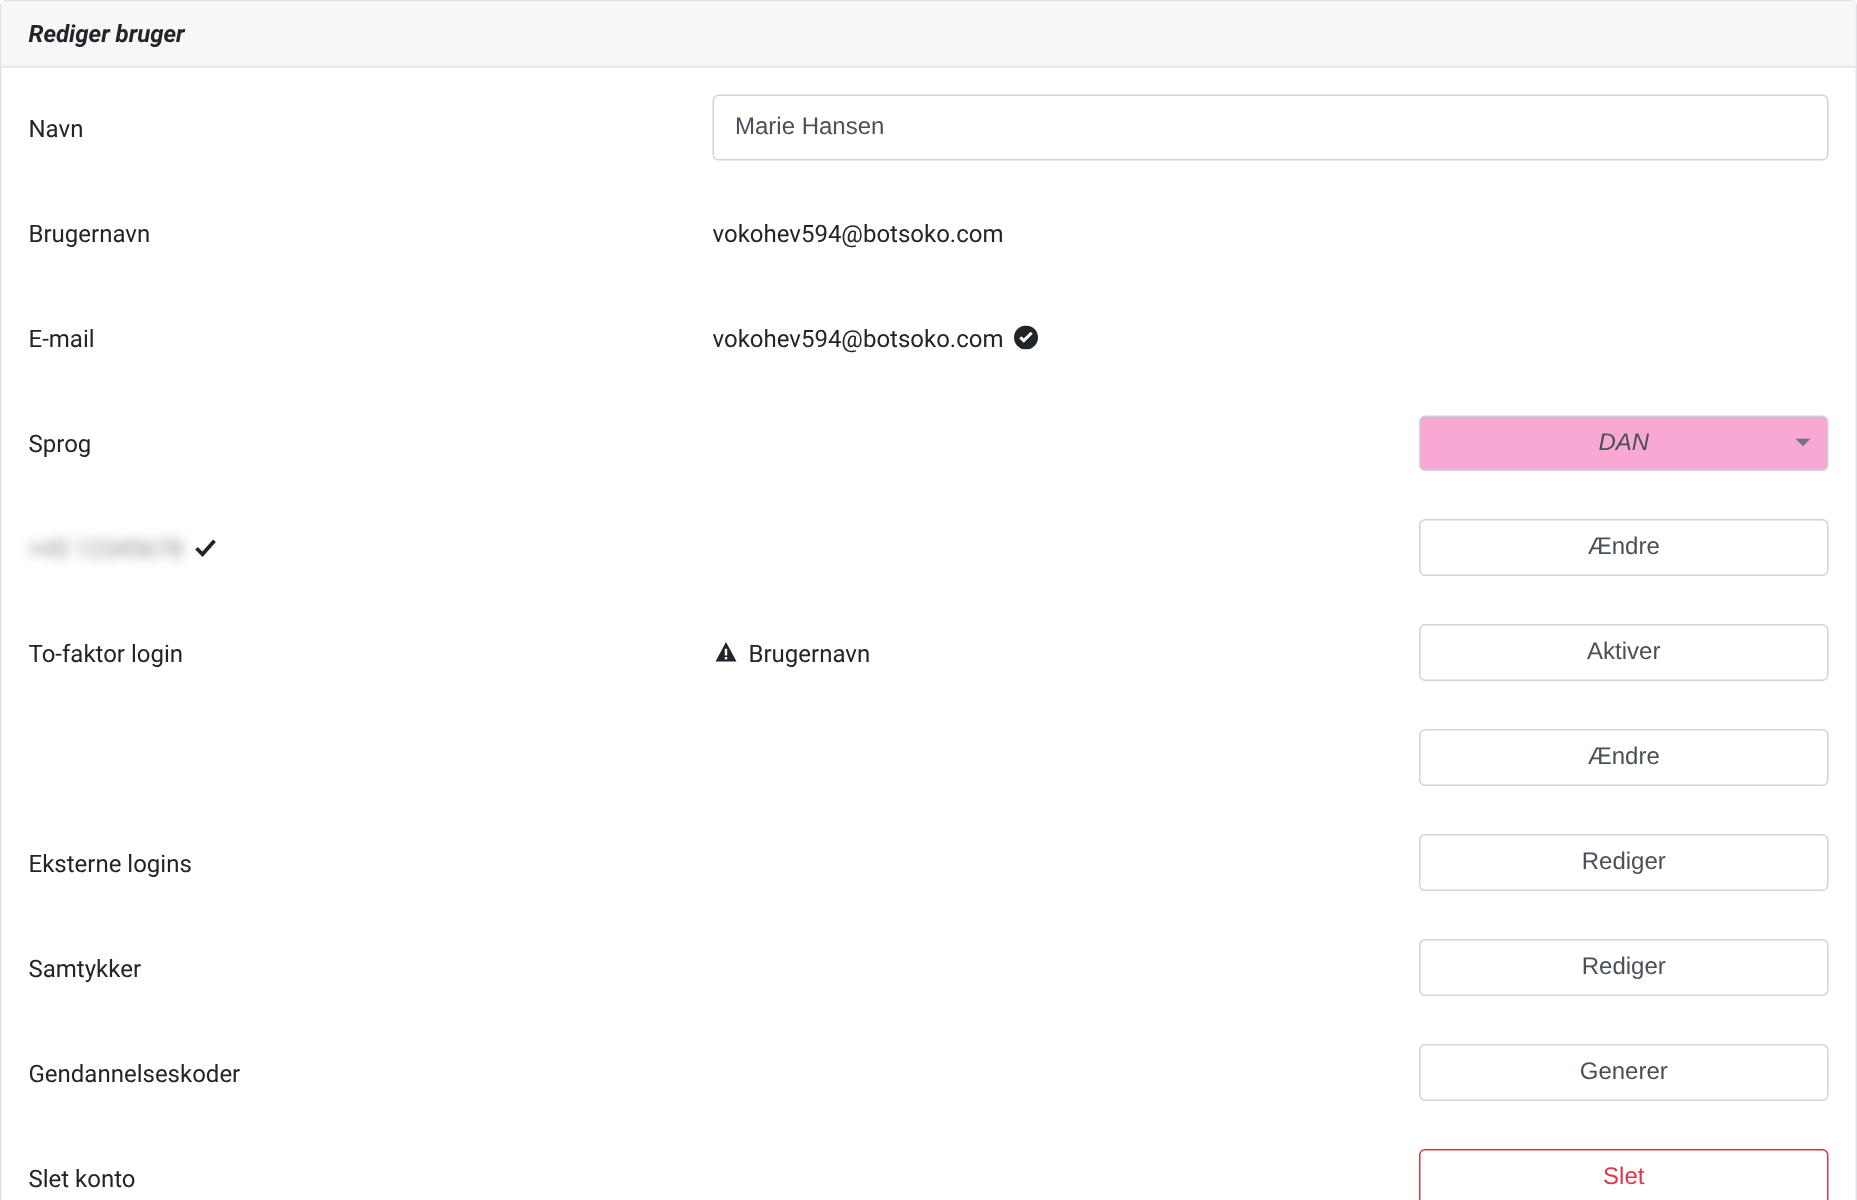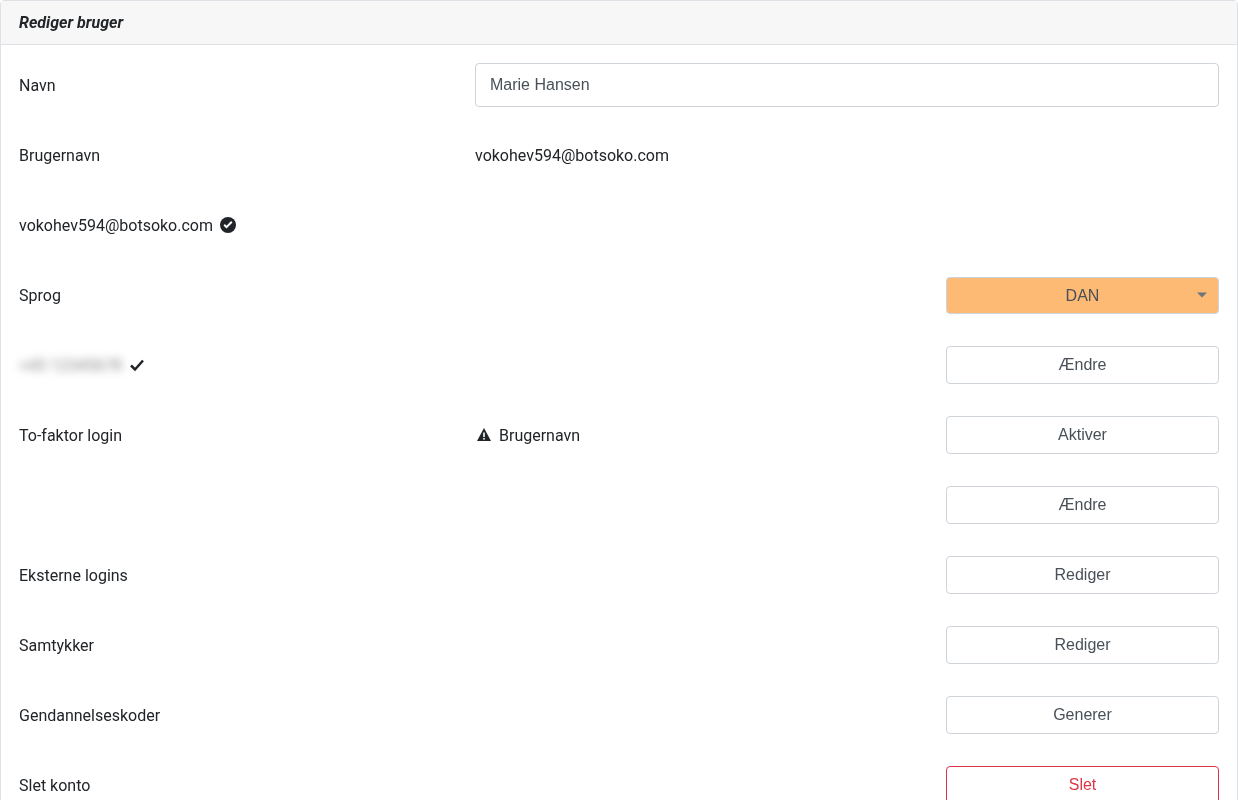--- a/index.html
+++ b/index.html
@@ -71,27 +71,28 @@
       color: #495057;
       background: #fff;
     }
     .select-input {
       width: 100%;
       padding: 9px 14px;
       font-size: 16px;
       border: 1px solid #ced4da;
       border-radius: 4px;
       color: #495057;
-      background: #fdba74;
+      background: #f9a8d4;
       text-align: center;
       text-align-last: center;
       appearance: none;
       -webkit-appearance: none;
       -moz-appearance: none;
       position: relative;
+      font-style: italic;
     }
     .select-wrapper {
       position: relative;
       width: 100%;
     }
     .select-wrapper::after {
       content: "";
       position: absolute;
       right: 12px;
       top: 50%;
@@ -160,20 +161,21 @@
         <input type="text" class="text-input" value="Marie Hansen" style="">
       </div>
     </div>
 
     <div class="form-row">
       <div class="form-label">Brugernavn</div>
       <div class="form-value">vokohev594@botsoko.com</div>
     </div>
 
     <div class="form-row">
+      <div class="form-label">E-mail</div>
       <div class="form-value">
         <span>vokohev594@botsoko.com</span>
         <span class="icon-check-circle">
           <svg viewBox="0 0 16 16" width="16" height="16" fill="#212529">
               <circle cx="8" cy="8" r="8"></circle>
               <path d="M6.5 11.5 L3.5 8.5 L4.9 7.1 L6.5 8.7 L11.1 4.1 L12.5 5.5 Z" fill="#fff"></path>
             </svg>
         </span>
       </div>
     </div>

